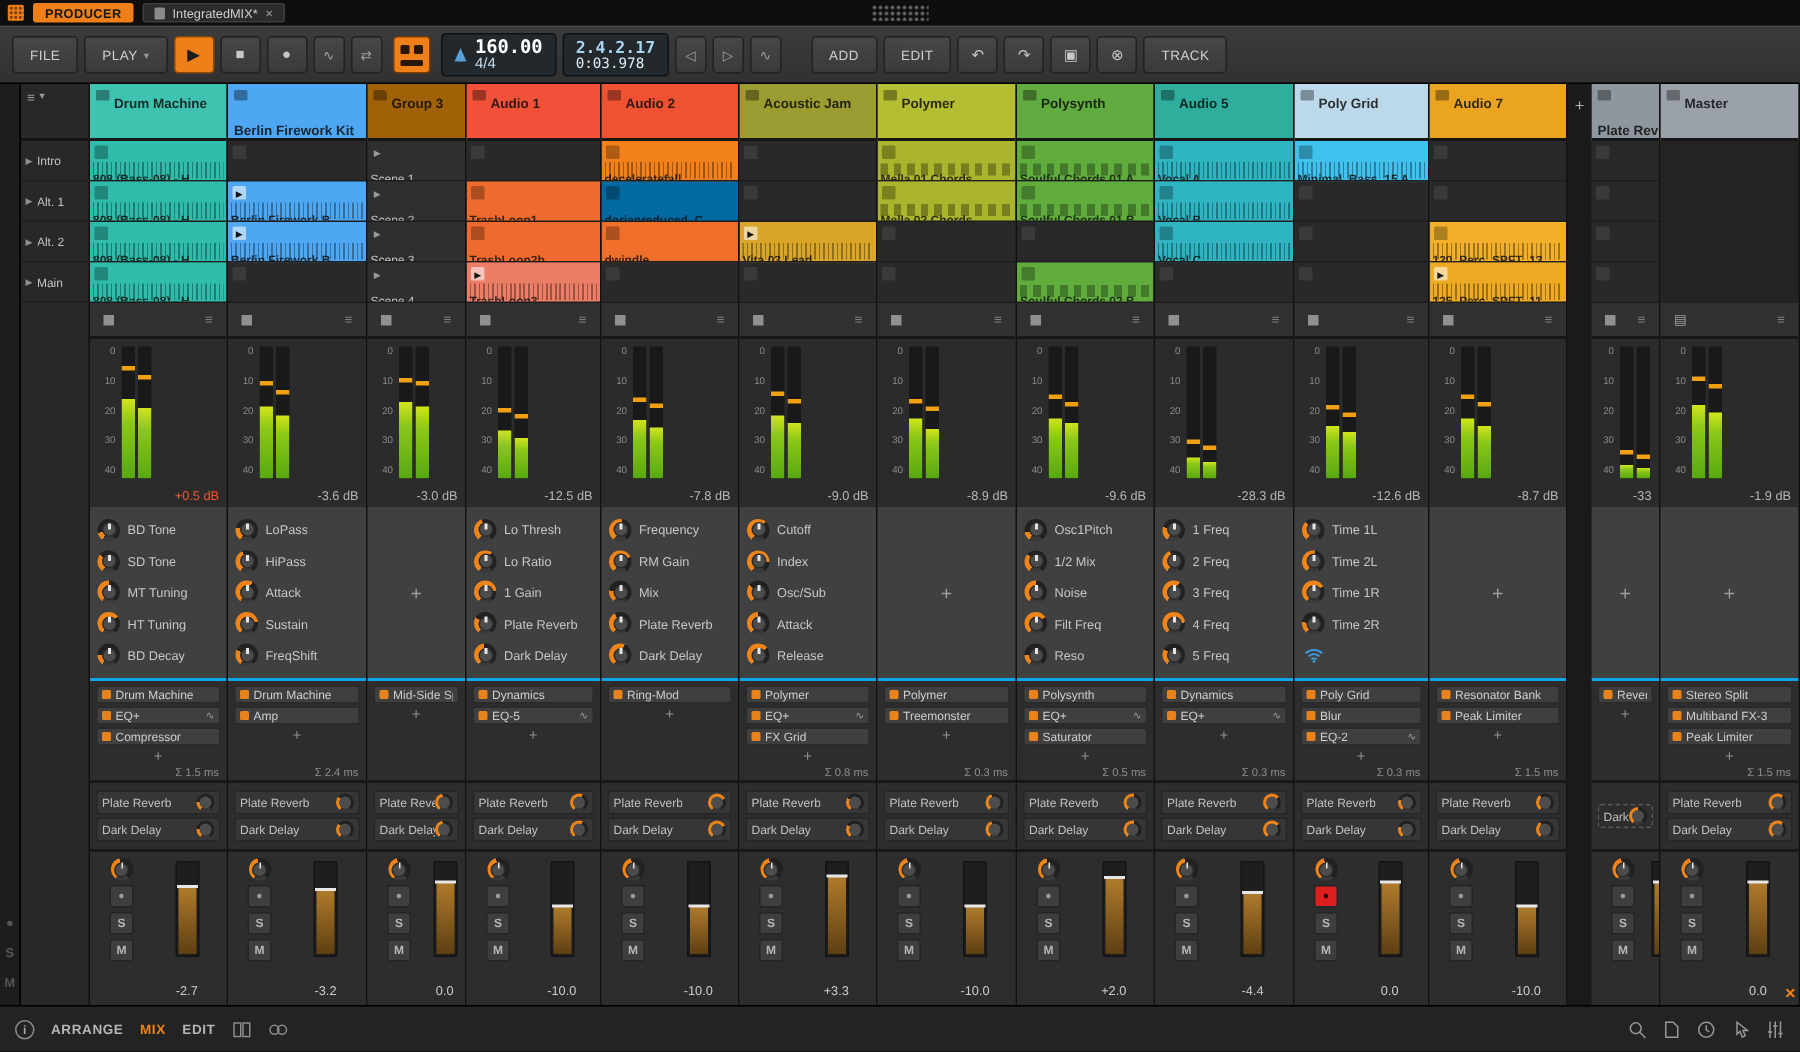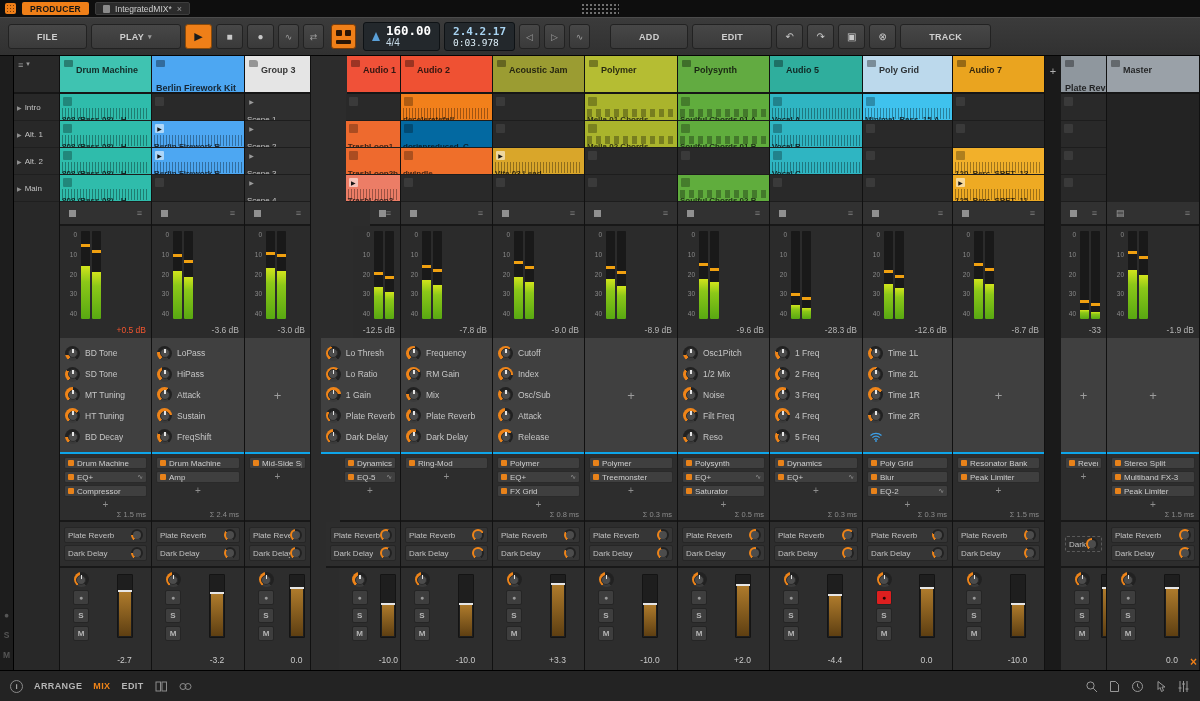--- a/index.html
+++ b/index.html
@@ -8,21 +8,21 @@
 
 .titlebar{height:17px;background:#0e0e0e;display:flex;align-items:center;gap:6px;padding:0 5px;position:relative;flex:none}
 .logo{width:11px;height:11px;border-radius:2px;background:#ef7f18;background-image:radial-gradient(#7a3c08 1px,transparent 1px);background-size:3px 3px;background-position:1px 1px}
 .badge{background:#ef7f18;color:#161616;font-size:8.5px;font-weight:bold;padding:1.5px 8px;border-radius:2px;letter-spacing:.3px}
 .tab{display:inline-flex;align-items:center;gap:5px;background:#2b2b2b;border:1px solid #3d3d3d;border-radius:2px;padding:1px 7px;font-size:8.5px;color:#cfcfcf;height:13px}
 .tabicon{width:7px;height:8px;background:#8a8a8a;border-radius:1px}
 .tabclose{color:#9a9a9a;font-size:9px;cursor:default}
 .centerdots{position:absolute;left:50%;top:3px;transform:translateX(-50%);width:38px;height:11px;background-image:radial-gradient(#6f6f6f 1px,transparent 1.2px);background-size:4px 4px}
 
 .toolbar{height:39px;flex:none;background:linear-gradient(#3b3b3b,#313131);border-top:1px solid #4b4b4b;border-bottom:1px solid #050505;display:flex;align-items:center;gap:4px;padding:0 8px}
-.tbtn{background:linear-gradient(#474747,#3a3a3a);border:1px solid #222;border-radius:3px;color:#cfcfcf;font-size:9px;font-weight:bold;height:25px;padding:0 28px;display:inline-flex;align-items:center;gap:4px;letter-spacing:.3px}
+.tbtn{background:linear-gradient(#474747,#3a3a3a);border:1px solid #222;border-radius:3px;color:#cfcfcf;font-size:9px;font-weight:normal;height:25px;padding:0 11px;display:inline-flex;align-items:center;gap:4px;letter-spacing:.3px}
 .ticon{background:linear-gradient(#474747,#3a3a3a);border:1px solid #222;border-radius:3px;color:#c8c8c8;width:27px;height:25px;display:inline-flex;align-items:center;justify-content:center;font-size:10px}
 .ticon.sm{width:21px;height:25px;color:#9f9f9f;font-size:9px}
 .playbtn{background:#ef7f18;border-color:#8a4a0a;color:#1c1c1c;font-size:11px}
 .caret{font-size:7px;color:#9a9a9a}
 .ctrlicon{width:25px;height:25px;background:#ef7f18;border-radius:3px;border:1px solid #7a3c08;position:relative;display:inline-block;margin:0 3px}
 .ctrlicon i{position:absolute;top:5px;width:6px;height:6px;background:#2a1606;border-radius:1px}
 .ctrlicon i:first-child{left:4px}.ctrlicon i:nth-child(2){right:4px}
 .ctrlicon b{position:absolute;bottom:4px;left:4px;right:4px;height:4px;background:#2a1606;border-radius:1px}
 .display{background:#23282c;border:1px solid #0e1215;border-radius:3px;height:29px;display:inline-flex;align-items:center;gap:6px;padding:0 8px}
 .dcol{display:flex;flex-direction:column;justify-content:center;line-height:1}
@@ -405,21 +405,21 @@
     <div class="fright">
       <div class="fader">
                 <i class="ffill" style="height: 70%;"></i>
                 <i class="fhandle" style="bottom: 70%;"></i>
               </div>
     </div>
     <div class="fval">-3.2</div>
   </div>
 </div>
         <div class="track" style="width: 66px;">
-  <div class="th" style="background: #e5e5e5;">
+  <div class="th" style="background: #a16207;">
     <span class="th-icon k-group"></span><span class="th-name">Group 3</span>
   </div>
   <div class="clips">
             <div class="clip scn"><div class="ci">▶</div><div class="cl">Scene 1</div></div>
             <div class="clip scn"><div class="ci">▶</div><div class="cl">Scene 2</div></div>
             <div class="clip scn"><div class="ci">▶</div><div class="cl">Scene 3</div></div>
             <div class="clip scn"><div class="ci">▶</div><div class="cl">Scene 4</div></div>
           </div>
   <div class="stoprow">
     <span class="stopbtn"></span>
@@ -477,21 +477,21 @@
     </div>
     <div class="fright">
       <div class="fader">
                 <i class="ffill" style="height: 78%;"></i>
                 <i class="fhandle" style="bottom: 78%;"></i>
               </div>
     </div>
     <div class="fval">0.0</div>
   </div>
 </div>
-        <div class="track" style="width: 90px; align-items: flex-end;">
+        <div class="track" style="width: 90px;">
   <div class="th" style="background: rgb(240, 81, 56);">
     <span class="th-icon k-audio"></span><span class="th-name">Audio 1</span>
   </div>
   <div class="clips">
             <div class="clip empty"><div class="ci dim"></div></div>
             <div class="clip" style="background: rgb(238, 106, 46);"><div class="ci"></div><div class="cl">TrashLoop1</div></div>
             <div class="clip" style="background: rgb(238, 106, 46);"><div class="ci"></div><div class="cl">TrashLoop2b</div></div>
             <div class="clip" style="background: rgb(236, 125, 102);"><div class="ci play">▶</div><div class="cl">TrashLoop3</div><div class="pat wave"></div></div>
           </div>
   <div class="stoprow">

